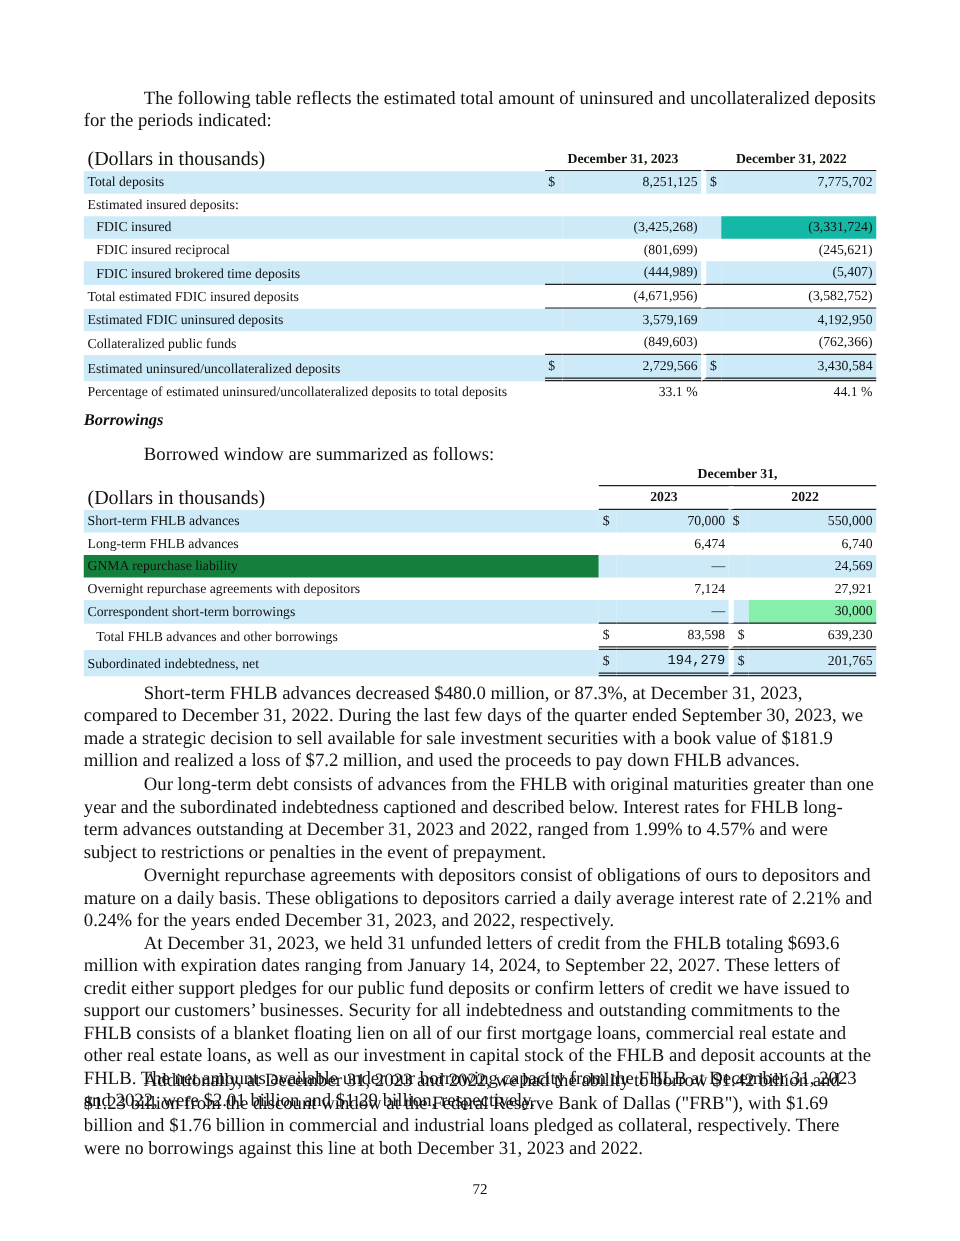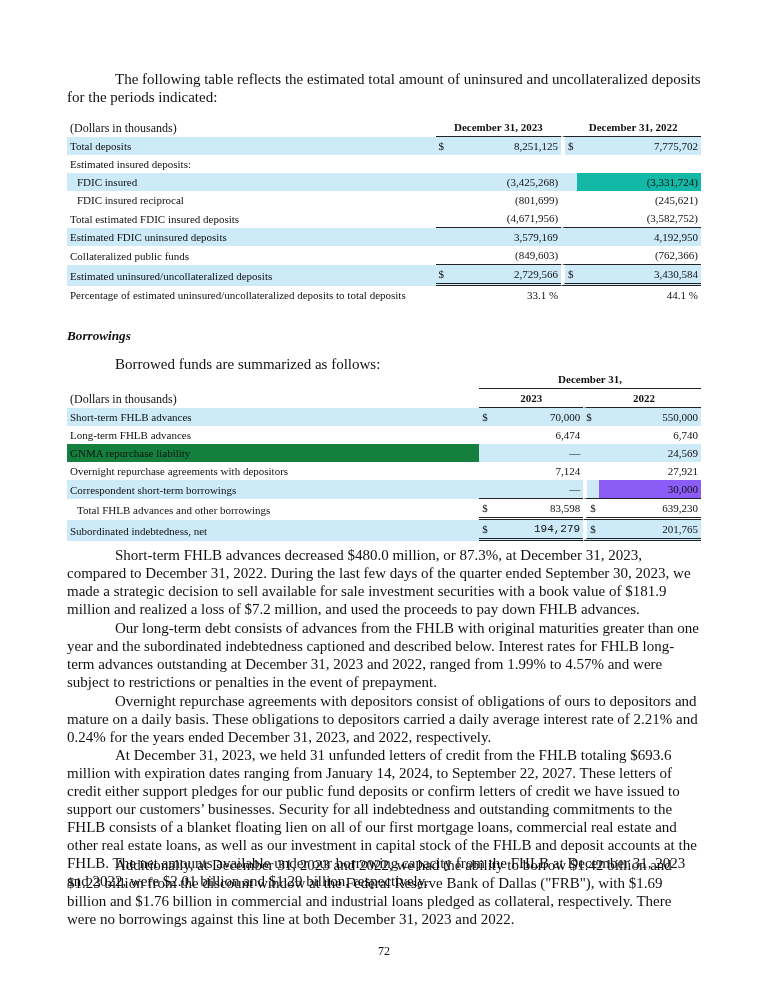--- a/index.html
+++ b/index.html
@@ -12,21 +12,21 @@
   p.para {
     margin: 0; font-size: 15px; line-height: 18px; text-indent: 48px;
     position: absolute; left: 0; width: 634px;
   }
   .section-heading {
     position: absolute; left: 0; font-size: 13.2px; font-weight: bold; font-style: italic;
   }
   table.fin { position: absolute; left: 0; width: 634px; border-collapse: separate; border-spacing: 0; font-size: 11px; }
   table.fin td { padding: 0 3px; height: 18px; line-height: 18px; white-space: nowrap; }
   tr.shade td.shd { background: #cdeaf8; }
-  .units { font-size: 12px; }
+  .units { font-size: 16px; }
   .hdr { font-weight: bold; text-align: center; font-size: 11px; }
   .num { text-align: right; }
   .dol { text-align: left; }
   .ind1 { padding-left: 10px !important; }
   .bb td.b, td.b { border-bottom: 1.5px solid #222; }
   td.dbl { border-bottom: 3px double #222; }
   td.gapL { border-left: 4px solid #fff; }
   .page-number { position: absolute; left: 0; width: 634px; text-align: center; font-size: 12px; top: 944px; }
 </style>
 </head>
@@ -72,20 +72,27 @@
       <td class="shd" style="background: rgb(205, 234, 248);"></td>
       <td class="shd num" style="background: #14b8a6;">(3,331,724)</td>
     </tr>
     <tr>
       <td class="ind1">FDIC insured reciprocal</td>
       <td></td>
       <td class="num">(801,699)</td>
       <td></td>
       <td class="num">(245,621)</td>
     </tr>
+    <tr class="shade">
+      <td class="shd ind1" style="background: rgb(205, 234, 248);">FDIC insured brokered time deposits</td>
+      <td class="shd b" style="background: rgb(205, 234, 248);"></td>
+      <td class="shd num b" style="background: rgb(205, 234, 248);">(444,989)</td>
+      <td class="shd b gapL" style="background: rgb(205, 234, 248);"></td>
+      <td class="shd num b" style="background: rgb(205, 234, 248);">(5,407)</td>
+    </tr>
     <tr>
       <td>Total estimated FDIC insured deposits</td>
       <td class="b"></td>
       <td class="num b">(4,671,956)</td>
       <td class="b gapL"></td>
       <td class="num b">(3,582,752)</td>
     </tr>
     <tr class="shade">
       <td class="shd" style="background: rgb(205, 234, 248);">Estimated FDIC uninsured deposits</td>
       <td class="shd" style="background: rgb(205, 234, 248);"></td>
@@ -112,21 +119,21 @@
       <td></td>
       <td class="num">33.1 %</td>
       <td></td>
       <td class="num">44.1 %</td>
     </tr>
   </tbody>
     </table>
 
   <div class="section-heading" style="top:328px;">Borrowings</div>
 
-  <p class="para" style="top:355px;">Borrowed funds are summarized as follows:</p>
+  <p class="para" style="top:355px;">Borrowed window are summarized as follows:</p>
 
   <table class="fin" style="top:370px;">
     <colgroup>
       <col style="width:404px">
         <col style="width:14px">
         <col style="width:88px">
         <col style="width:14px">
         <col style="width:100px">
     </colgroup>
     <tbody>
@@ -165,21 +172,21 @@
       <td></td>
       <td class="num">7,124</td>
       <td></td>
       <td class="num">27,921</td>
     </tr>
     <tr class="shade">
       <td class="shd" style="background: rgb(205, 234, 248);">Correspondent short-term borrowings</td>
       <td class="shd b" style="background: rgb(205, 234, 248);"></td>
       <td class="shd num b" style="background: rgb(205, 234, 248);">—</td>
       <td class="shd b gapL" style="background: rgb(205, 234, 248);"></td>
-      <td class="shd num b" style="background: #8b5cf6; font-family: Liberation Serif, serif;">30,000</td>
+      <td class="shd num b" style="background: #86efac; font-family: Liberation Serif, serif;">30,000</td>
     </tr>
     <tr>
       <td class="ind1">Total FHLB advances and other borrowings</td>
       <td class="dol dbl">$</td>
       <td class="num dbl">83,598</td>
       <td class="dol dbl gapL">$</td>
       <td class="num dbl">639,230</td>
     </tr>
     <tr class="shade">
       <td class="shd" style="background: rgb(205, 234, 248);">Subordinated indebtedness, net</td>

